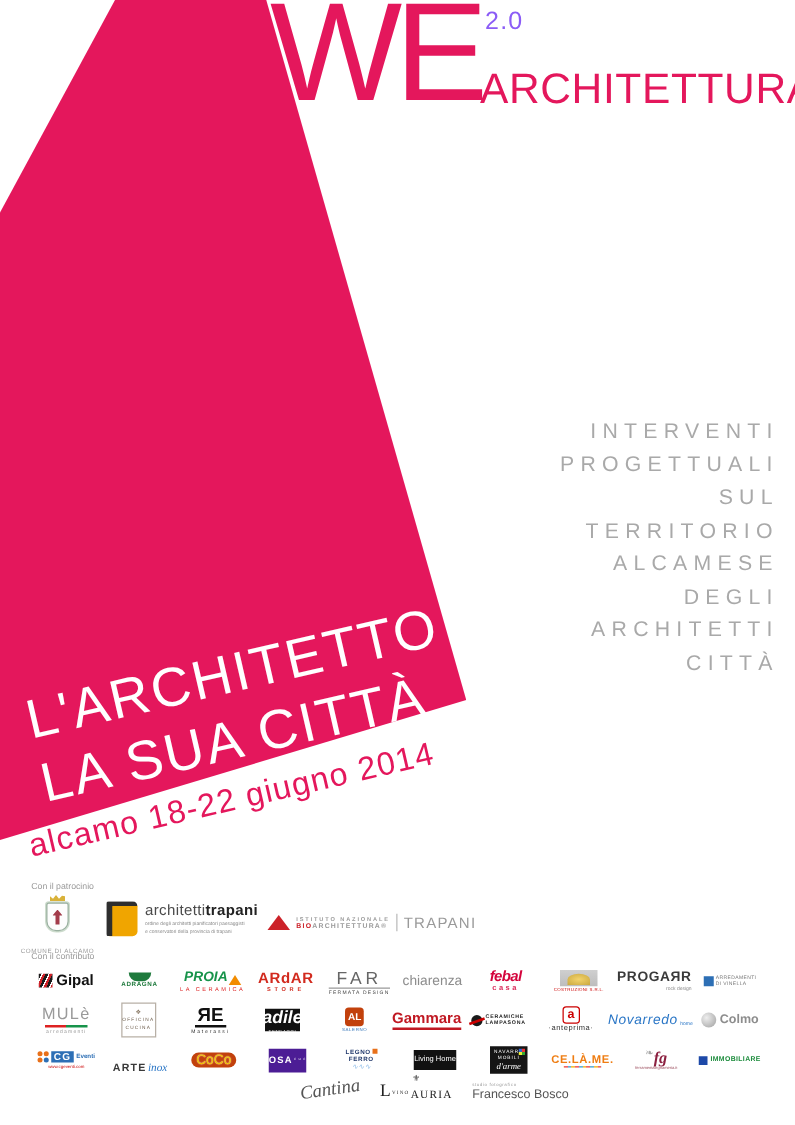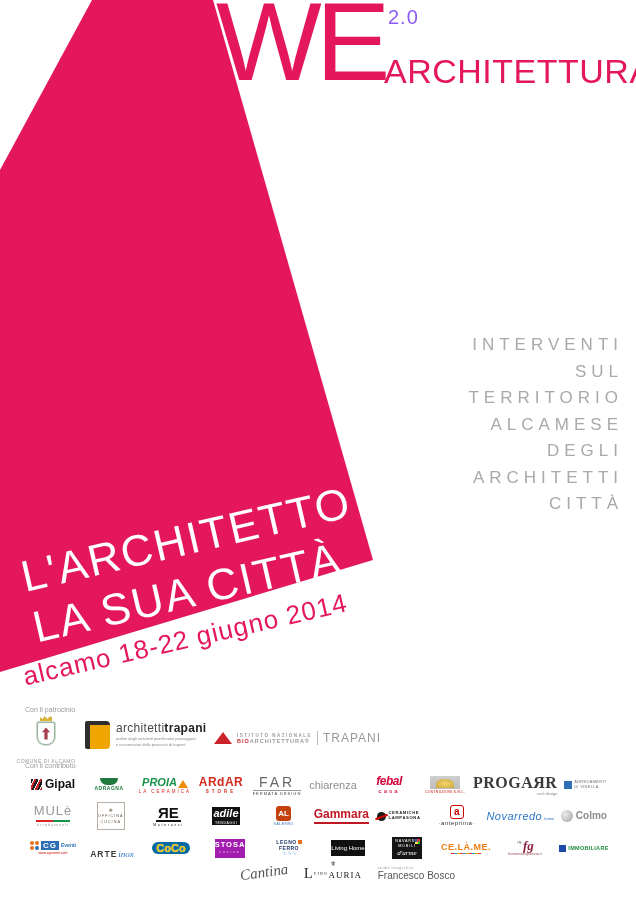--- a/index.html
+++ b/index.html
@@ -73,38 +73,38 @@
   .ardar .t1{font-size:12px;font-weight:bold;color:#d22a1e;letter-spacing:.5px;}
   .ardar .t2{font-size:4.5px;color:#d22a1e;letter-spacing:3px;font-weight:bold;}
   .far .t1{font-size:14px;color:#666;letter-spacing:3px;font-weight:300;}
   .far .t2{font-size:4px;color:#444;letter-spacing:1px;border-top:1px solid #999;padding-top:1px;}
   .chiarenza .t1{font-size:11px;color:#8d8d8d;}
   .febal .t1{font-size:12px;font-weight:bold;font-style:italic;color:#d4043c;letter-spacing:-.5px;}
   .febal .t2{font-size:6px;color:#d4043c;letter-spacing:2px;font-weight:bold;opacity:.85;}
   .costru .box{width:30px;height:13px;background:linear-gradient(#cfcfcf,#bdbdbd);position:relative;overflow:hidden;}
   .costru .box::after{content:"";position:absolute;left:6px;top:3px;width:18px;height:9px;background:radial-gradient(#f3d36b,#caa83f);border-radius:50% 50% 0 0;}
   .costru .t2{font-size:3.5px;color:#c00;letter-spacing:.3px;margin-top:1px;}
-  .progarr .t1{font-size:16px;font-weight:bold;color:#3a3a3a;letter-spacing:.5px;font-family:Liberation Serif, serif;}
+  .progarr .t1{font-size:11px;font-weight:bold;color:#3a3a3a;letter-spacing:.5px;}
   .progarr .t2{font-size:4px;color:#888;align-self:flex-end;}
   .arredb{flex-direction:row;gap:2px}
   .arredb .sq{width:8px;height:8px;background:#2d6fb5;}
   .arredb .col{display:flex;flex-direction:column;text-align:left;}
   .arredb .t{font-size:4px;color:#777;letter-spacing:.3px;}
 
   
   .mule .t1{font-size:13px;color:#9a9a9a;letter-spacing:1px;font-weight:300;}
   .mule .bar{width:34px;height:2px;background:linear-gradient(90deg,#d22 0 50%,#17934a 50% 100%);margin:1px 0;}
   .mule .t2{font-size:4px;color:#999;letter-spacing:1px;}
   .officina .frame{width:26px;height:26px;border:1px solid #b8b0a6;display:flex;flex-direction:column;align-items:center;justify-content:center;gap:1px;}
   .officina .orn{font-size:5px;color:#8a7a66;line-height:1;}
   .officina .t{font-size:3.8px;color:#6b5b49;letter-spacing:1px;}
   .re .t1{font-size:15px;font-weight:bold;color:#111;border-bottom:2.5px solid #111;line-height:1;padding:0 2px;}
   .re .t2{font-size:4px;color:#333;letter-spacing:1.5px;margin-top:1px;}
   .adile .box{width:28px;height:18px;background:#111;color:#fff;display:flex;flex-direction:column;align-items:center;justify-content:center;}
-  .adile .t1{font-size:11px;font-weight:bold;font-style:italic;}
+  .adile .t1{font-size:14px;font-weight:bold;font-style:italic;}
   .adile .flag{width:20px;height:1.5px;background:linear-gradient(90deg,#0a0 33%,#fff 33% 66%,#c00 66%);margin:1px 0;}
   .adile .t2{font-size:3.5px;letter-spacing:.5px;}
   .al .box{width:15px;height:15px;background:#c2410c;border-radius:3px;color:#fff;font-weight:bold;font-size:8px;display:flex;align-items:center;justify-content:center;}
   .al .t2{font-size:3.5px;color:#2d6fb5;letter-spacing:.5px;margin-top:1px;}
   .gammara .t1{font-size:12px;font-weight:bold;color:#c01822;border-bottom:2px solid #c01822;padding-bottom:1px;}
   .lampa{flex-direction:row;gap:2px}
   .lampa .ic{width:9px;height:9px;border-radius:50%;background:#1a1a1a;position:relative;}
   .lampa .ic::after{content:"";position:absolute;left:-2px;top:4px;width:13px;height:1.5px;background:#c00;transform:rotate(-20deg);}
   .lampa .col{display:flex;flex-direction:column;text-align:left;}
   .lampa .t{font-size:4.2px;font-weight:bold;color:#222;letter-spacing:.6px;}
@@ -121,22 +121,22 @@
   .cg .top{display:flex;align-items:center;gap:2px;}
   .cg .dots{display:grid;grid-template-columns:4px 4px;grid-gap:1px;}
   .cg .dots i{width:4px;height:4px;border-radius:50%;background:#e8701a;}
   .cg .dots i:nth-child(4){background:#2d6fb5;}
   .cg .cgbox{font-size:8px;font-weight:bold;color:#fff;background:#2d6fb5;padding:0 2px;letter-spacing:1px;}
   .cg .t2{font-size:5px;color:#2d6fb5;font-weight:bold;}
   .cg .t3{font-size:3.5px;color:#c00;margin-top:1px;}
   .arte{flex-direction:row;align-items:baseline;gap:1px;}
   .arte .t1{font-size:8.5px;color:#3a3a3a;letter-spacing:1px;font-weight:bold;}
   .arte .t2{font-family:"Liberation Serif",serif;font-style:italic;font-size:9px;color:#2a76c6;margin-top:12px;}
-  .coco .t1{font-size:11px;font-weight:bold;color:#f2c200;background:#0369a1;border-radius:6px;padding:0 4px;text-shadow:0 0 1px #fff;text-align:center;}
-  .stosa .box{width:30px;height:19px;background:#a21caf;color:#fff;display:flex;flex-direction:column;align-items:center;justify-content:center;gap:1px;}
+  .coco .t1{font-size:11px;font-weight:normal;color:#f2c200;background:#c2410c;border-radius:6px;padding:0 4px;text-shadow:0 0 1px #fff;text-align:center;}
+  .stosa .box{width:30px;height:19px;background:#4c1d95;color:#fff;display:flex;flex-direction:row;align-items:center;justify-content:center;gap:1px;}
   .stosa .t1{font-size:7.5px;font-weight:bold;letter-spacing:1px;}
   .stosa .t2{font-size:3.2px;letter-spacing:2px;opacity:.85;}
   .legno .t1,.legno .t2{font-size:5px;font-weight:bold;color:#20386b;letter-spacing:.5px;}
   .legno .t1::after{content:"";display:inline-block;width:4px;height:4px;background:#e8701a;margin-left:1px;}
   .legno .sw{font-size:6px;color:#9cc4ea;font-family:"Liberation Serif",serif;font-style:italic;line-height:.8;}
   .living .box{width:34px;height:16px;background:#111;color:#fff;display:flex;align-items:center;justify-content:center;font-size:6px;}
   .navarra .box{width:30px;height:22px;background:#151515;color:#fff;display:flex;flex-direction:column;align-items:center;justify-content:center;position:relative;}
   .navarra .sq{position:absolute;right:2px;top:2px;width:5px;height:5px;background:conic-gradient(#e33 0 25%,#3a3 25% 50%,#ee3 50% 75%,#36c 75%);}
   .navarra .t1,.navarra .t2{font-size:3.8px;letter-spacing:.8px;}
   .navarra .t3{font-family:"Liberation Serif",serif;font-style:italic;font-size:7px;margin-top:.5px;}
@@ -173,20 +173,21 @@
 <div class="brand">ARCHITETTURA</div>
 
 <div class="white-title">
   <div>L'ARCHITETTO</div>
   <div>LA SUA CITTÀ</div>
 </div>
 <div class="date">alcamo 18-22  giugno 2014</div>
 
 <div class="right-text">
   <div>INTERVENTI</div>
+  <div>PROGETTUALI</div>
   <div>SUL</div>
   <div>TERRITORIO</div>
   <div>ALCAMESE</div>
   <div>DEGLI</div>
   <div>ARCHITETTI</div>
   <div>CITTÀ</div>
 </div>
 
 <div class="flabel pat-label">Con il patrocinio</div>
 <div class="crest">

